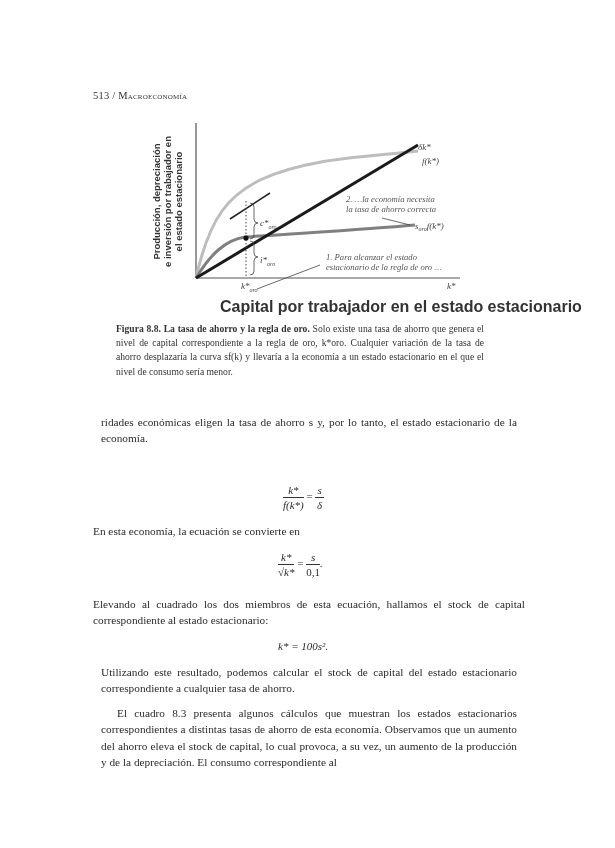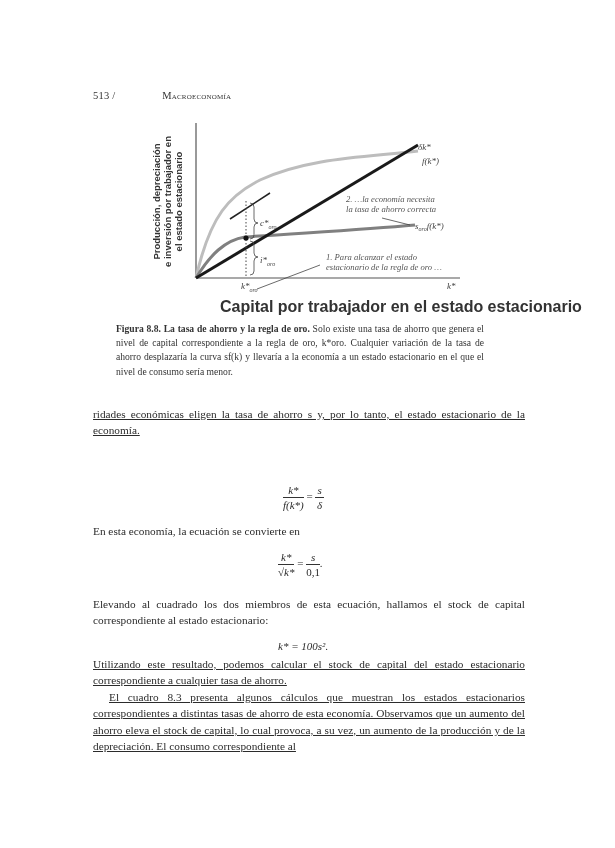--- a/index.html
+++ b/index.html
@@ -1,28 +1,28 @@
 <!DOCTYPE html>
 <html><head>
 <meta charset="utf-8">
 <style>
   html, body { margin:0; padding:0; background:#ffffff; }
   body { width:615px; height:848px; position:relative; overflow:hidden;
          font-family:"Liberation Serif", "DejaVu Serif", serif; color:#2b2b2b; }
   .header { position:absolute; left:93px; top:90px; font-size:10.5px; letter-spacing:0.2px; color:#333; }
-  .header .sc { font-variant:small-caps;margin-left:44px; }
+  .header .sc { font-variant:small-caps; }
   .figure { position:absolute; left:150px; top:115px; width:350px; height:200px; }
   .figure svg { position:absolute; left:0; top:0; }
   .ylabel { position:absolute; left:-58px; top:70px; width:150px; transform:rotate(-90deg);
             font-family:"Liberation Sans", sans-serif; font-weight:bold; font-size:9.5px; line-height:11px; text-align:center; color:#333; }
   .xlabel { position:absolute; left:220px; top:298px; font-family:"Liberation Sans", sans-serif; font-weight:bold; font-size:16px; color:#333; }
   .caption { position:absolute; left:116px; top:322px; width:368px; font-size:9.6px; line-height:14.2px; text-align:justify; color:#333; }
   .caption b { font-weight:bold; }
   .body { position:absolute; left:93px; width:432px; font-size:11.3px; line-height:16.4px; text-align:justify; color:#2b2b2b; }
-  .body p { margin:0;text-decoration:underline; }
+  .body p { margin:8px; }
   .indent { text-indent:16px; }
   .eq { position:absolute; font-size:11px; color:#2b2b2b; font-style:italic; }
   .frac { display:inline-block; vertical-align:middle; text-align:center; }
   .frac .num { display:block; border-bottom:1px solid #333; padding:0 2px 1px; }
   .frac .den { display:block; padding-top:1px; }
   .lbl { font-family:"Liberation Serif", serif; font-style:italic; font-size:9px; fill:#444; }
   .ann { font-family:"Liberation Serif", serif; font-style:italic; font-size:8.6px; fill:#555; }
 </style>
 </head>
 <body>

